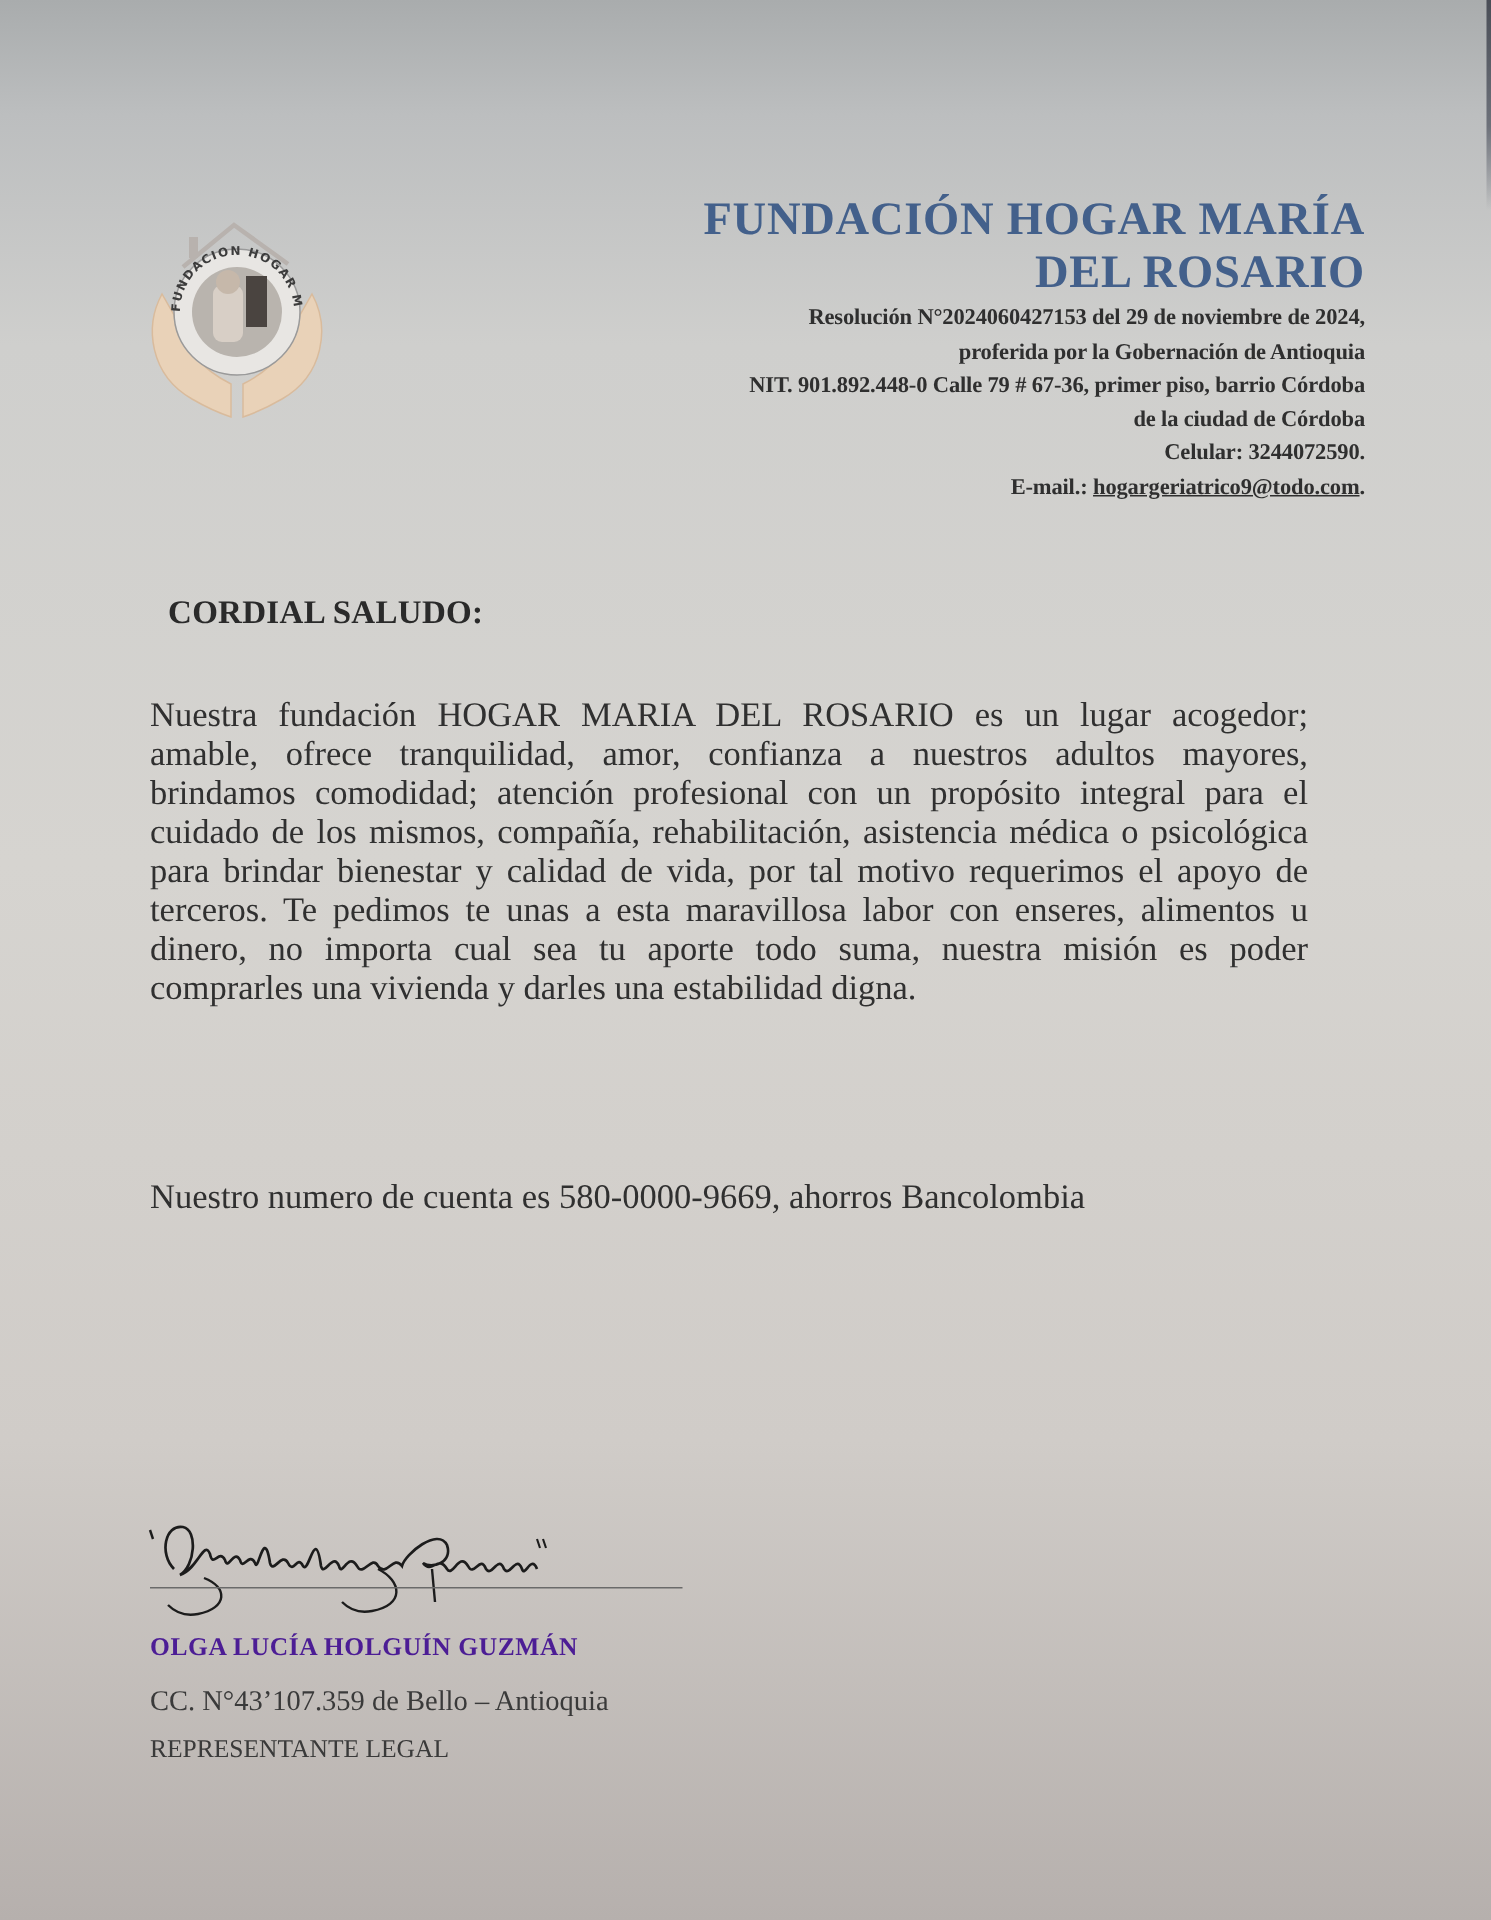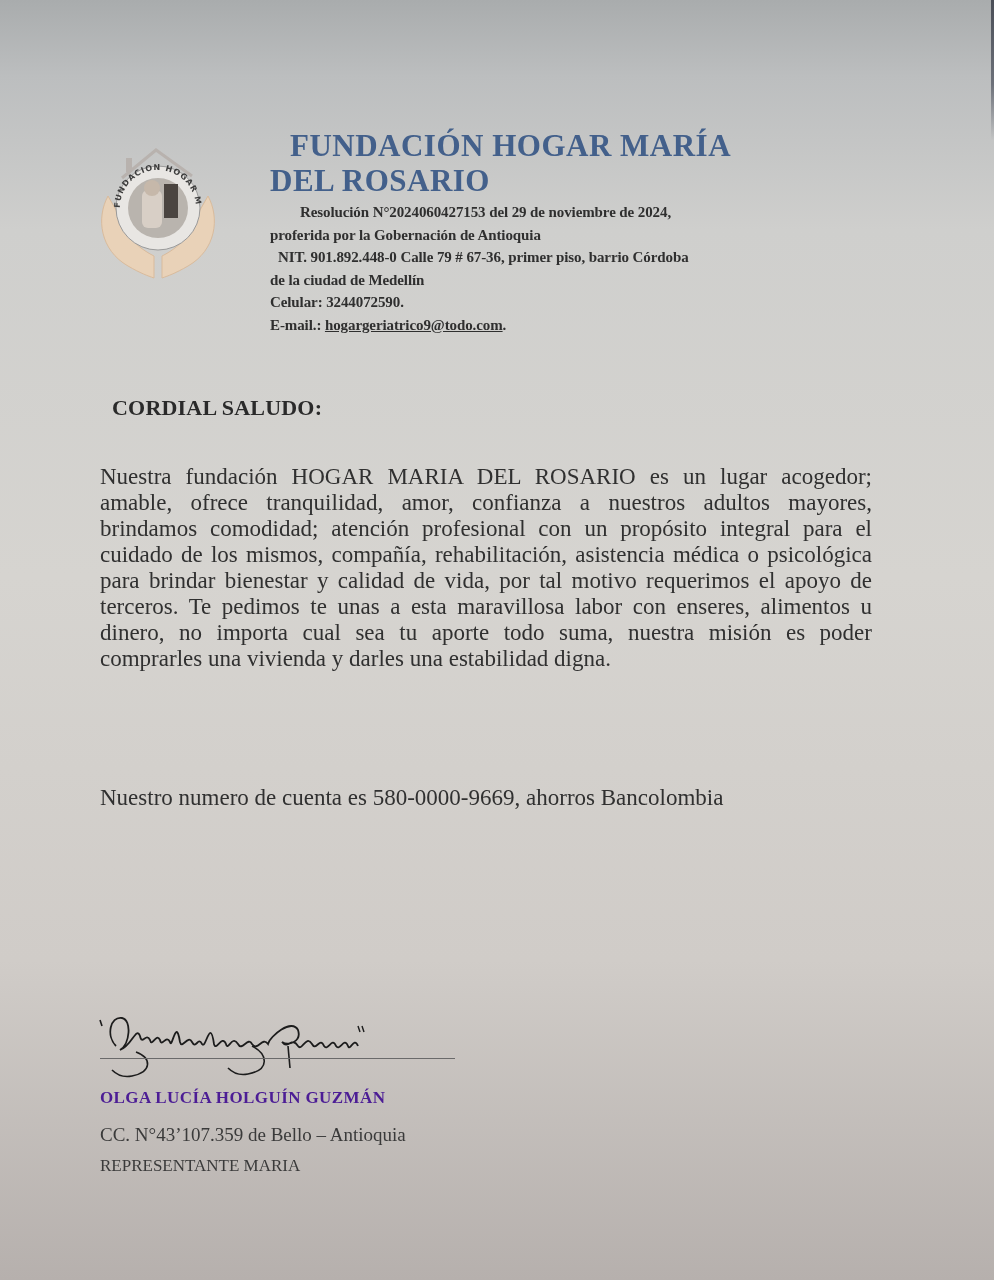--- a/index.html
+++ b/index.html
@@ -12,21 +12,21 @@
     .right-edge {
       position: absolute; right: 0; top: 0; width: 3px; height: 140px;
       background: linear-gradient(180deg, #4a4e57 0%, #6d717a 60%, rgba(0,0,0,0) 100%);
     }
     .page { position: absolute; left: 0; top: 0; width: 994px; height: 1280px; }
 
     
     .logo { position: absolute; left: 88px; top: 138px; width: 140px; height: 145px; }
 
     
-    .header { position: absolute; left: 270px; top: 128px; width: 640px; text-align: left; }
+    .header { position: absolute; left: 270px; top: 128px; width: 640px; text-align: right; }
     .org-title {
       color: #43608b; font-weight: bold; font-size: 31px; line-height: 35px; letter-spacing: 0.5px;
       transform: scaleY(1.0);
     }
     .org-title .line1 { display: block; padding-left: 20px; }
     .org-title .line2 { display: block; padding-left: 0; }
     .header-info {
       margin-top: 3px; font-weight: bold; font-size: 15px; line-height: 22.5px; color: #2f2f2f;
       letter-spacing: -0.1px;
     }
@@ -93,21 +93,21 @@
 
   <div class="header">
     <div class="org-title">
       <span class="line1">FUNDACIÓN HOGAR MARÍA</span>
       <span class="line2">DEL ROSARIO</span>
     </div>
     <div class="header-info">
       <span class="row r1">Resolución N°2024060427153 del 29 de noviembre de 2024,</span>
       <span class="row">proferida por la Gobernación de Antioquia</span>
       <span class="row r3">NIT. 901.892.448-0 Calle 79 # 67-36, primer piso, barrio Córdoba</span>
-      <span class="row">de la ciudad de Medellín</span>
+      <span class="row">de la ciudad de Córdoba</span>
       <span class="row">Celular: 3244072590.</span>
       <span class="row"><span>E-mail.: </span><span class="email-link">hogargeriatrico9@todo.com</span><span>.</span></span>
     </div>
   </div>
 
   <div class="greeting">CORDIAL SALUDO:</div>
 
   <div class="body-text para1">Nuestra fundación HOGAR MARIA DEL ROSARIO es un lugar acogedor; amable, ofrece tranquilidad, amor, confianza a nuestros adultos mayores, brindamos comodidad; atención profesional con un propósito integral para el cuidado de los mismos, compañía, rehabilitación, asistencia médica o psicológica para brindar bienestar y calidad de vida, por tal motivo requerimos el apoyo de terceros. Te pedimos te unas a esta maravillosa labor con enseres, alimentos u dinero, no importa cual sea tu aporte todo suma, nuestra misión es poder comprarles una vivienda y darles una estabilidad digna.</div>
   <div class="body-text para-account">Nuestro numero de cuenta es 580-0000-9669, ahorros Bancolombia</div>
   <div class="body-text para-location">
@@ -119,14 +119,14 @@
       <path d="M24 40 C14 30, 18 10, 30 12 C40 14, 38 38, 28 44 C40 40, 44 20, 48 30 C50 40, 54 26, 58 34 C60 42, 64 26, 68 34 C70 42, 74 28, 78 36 C80 44, 84 10, 88 36 C90 44, 96 28, 100 36 C104 44, 106 30, 110 38 C114 44, 118 10, 122 38 C124 46, 130 28, 134 38 C136 46, 140 28, 146 38 C150 46, 156 30, 160 38 C166 46, 170 30, 176 38 C178 30, 200 12, 206 24 C210 36, 196 40, 190 36 C196 44, 200 30, 206 40 C210 46, 214 28, 220 38 C224 46, 228 30, 232 40 C236 46, 240 30, 244 40 C248 46, 252 30, 256 40 C258 46, 262 30, 266 40" stroke="#1c1c1c" stroke-width="1.8" fill="none"></path>
       <path d="M44 46 C60 52, 60 66, 40 70 C30 72, 24 68, 20 64" stroke="#1c1c1c" stroke-width="1.6" fill="none"></path>
       <path d="M160 40 C176 48, 178 64, 156 68 C146 70, 140 66, 136 62" stroke="#1c1c1c" stroke-width="1.6" fill="none"></path>
       <path d="M196 40 L198 62" stroke="#1c1c1c" stroke-width="1.6" fill="none"></path>
       <path d="M266 20 L268 26 M270 20 L272 26" stroke="#1c1c1c" stroke-width="1.4" fill="none"></path>
     </svg>
   </div>
   <div class="sig-line"></div>
   <div class="signer-name">OLGA LUCÍA HOLGUÍN GUZMÁN</div>
   <div class="signer-id">CC. N°43’107.359 de Bello – Antioquia</div>
-  <div class="signer-role">REPRESENTANTE MARIA</div>
+  <div class="signer-role">REPRESENTANTE LEGAL</div>
 </div>
 
 </body></html>

